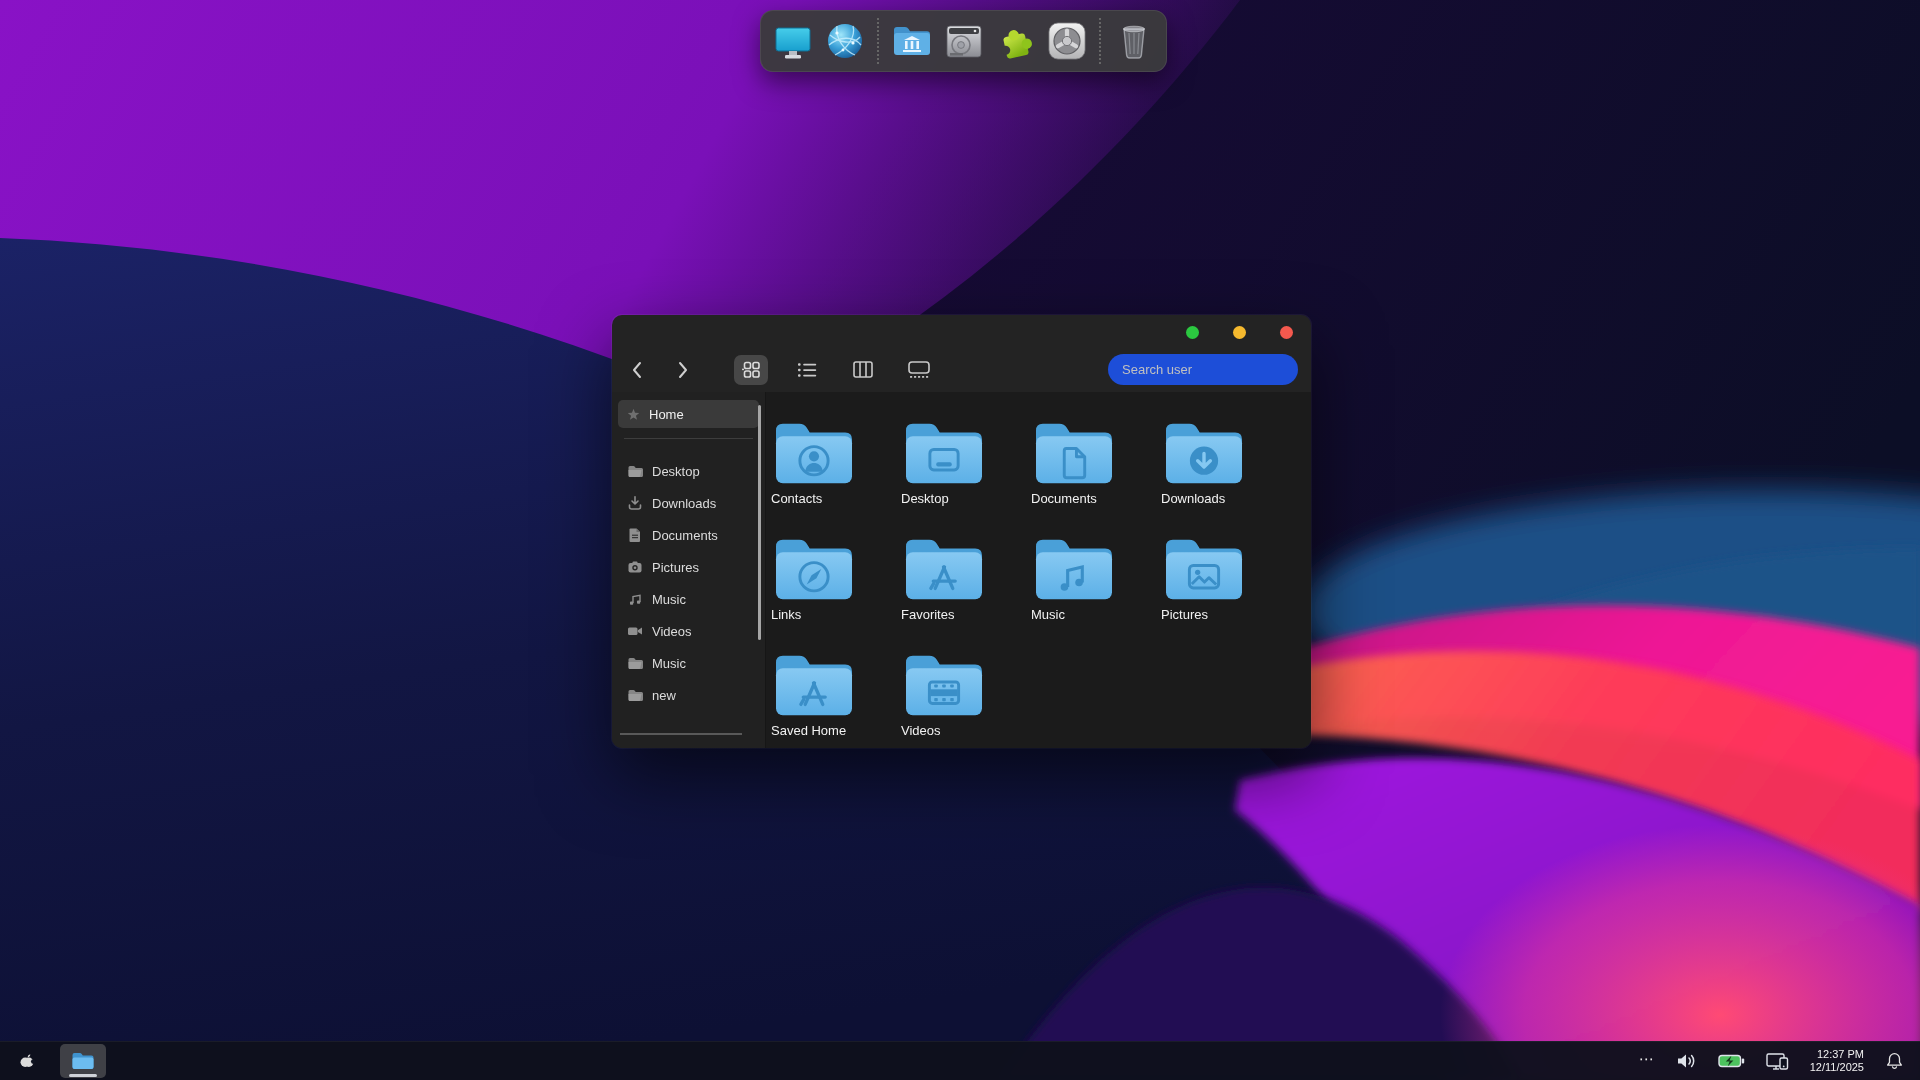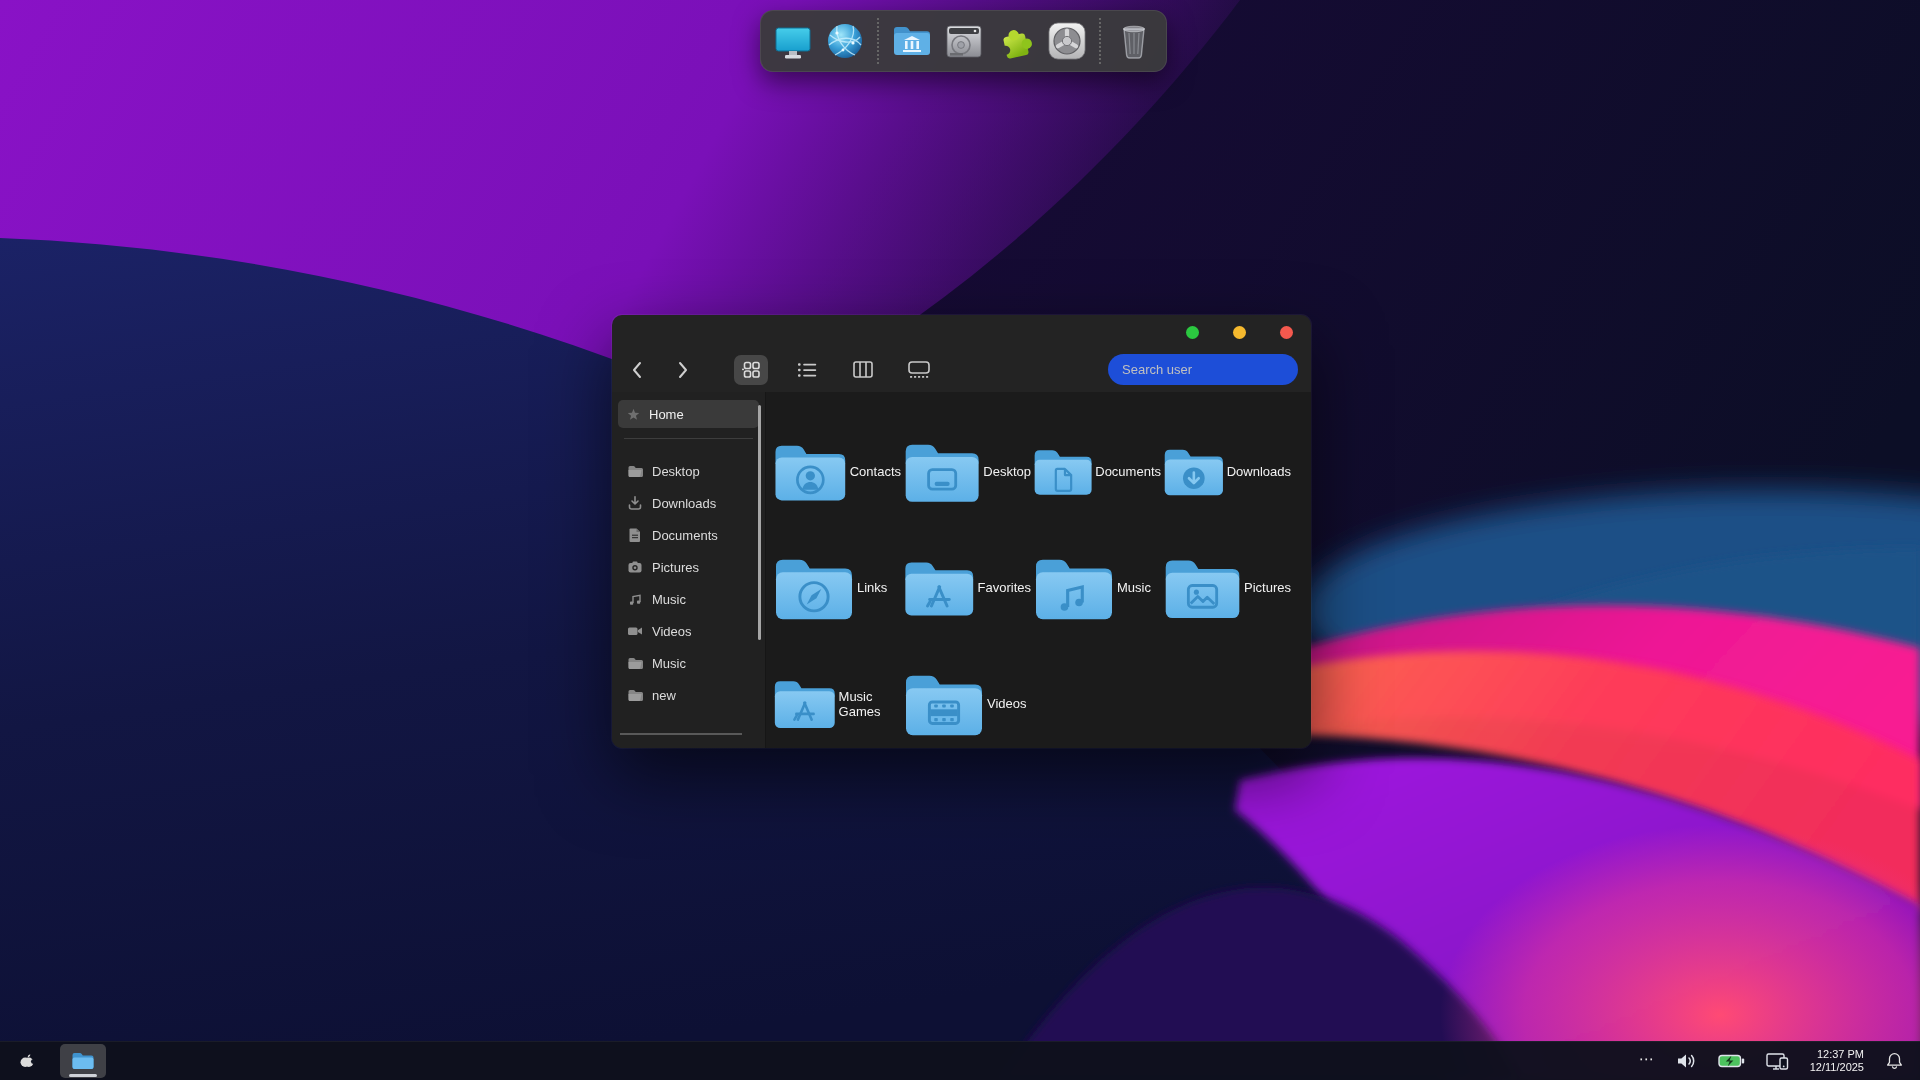--- a/index.html
+++ b/index.html
@@ -47,21 +47,21 @@
   .sb-item { height:32px; display:flex; align-items:center; gap:9px; padding-left:15px; }
   .sb-label { color:#dcdcdc; font-size:13px; }
   .sb-home .sb-label { color:#f0f0f0; }
   .sb-scroll-v { position:absolute; right:4px; top:13px; width:3px; height:235px;
                  background:#a6a6a6; border-radius:2px; }
   .sb-scroll-h { position:absolute; left:8px; bottom:13px; width:122px; height:2px; background:#595959; }
   .vdiv { width:1px; background:#161616; flex:none; }
 
   .main { flex:1; background:#1b1b1b; padding:20px 0 0 5px;
           display:grid; grid-template-columns:repeat(4,130px); grid-auto-rows:116px; }
-  .fcell { display:flex; flex-direction:row; align-items:center; }
+  .fcell { display:flex; flex-direction:column; }
   .ficon { width:86px; height:76px; }
   .flabel { margin-top:3px; font-size:13px; color:#f2f2f2; }
 
   
   .taskbar { position:absolute; left:0; right:0; bottom:0; height:39px;
              background:rgba(14,17,29,0.97); border-top:1px solid rgba(255,255,255,0.05);
              display:flex; align-items:center; padding:0 12px 0 14px; }
   .tb-left { display:flex; align-items:center; gap:20px; }
   .tb-app { width:46px; height:34px; background:#3f4046; border-radius:5px; position:relative;
             display:flex; align-items:center; justify-content:center; border:none; }
@@ -461,21 +461,21 @@
               <use href="#f-base"></use>
               <use href="#g-pic"></use>
             </svg>
           <div class="flabel">Pictures</div>
         </div>
         <div class="fcell">
           <svg class="ficon" viewBox="0 0 88 78">
               <use href="#f-base"></use>
               <use href="#g-appstore"></use>
             </svg>
-          <div class="flabel">Music Games</div>
+          <div class="flabel">Saved Home</div>
         </div>
         <div class="fcell">
           <svg class="ficon" viewBox="0 0 88 78">
               <use href="#f-base"></use>
               <use href="#g-film"></use>
             </svg>
           <div class="flabel">Videos</div>
         </div>
       </div>
     </div>

